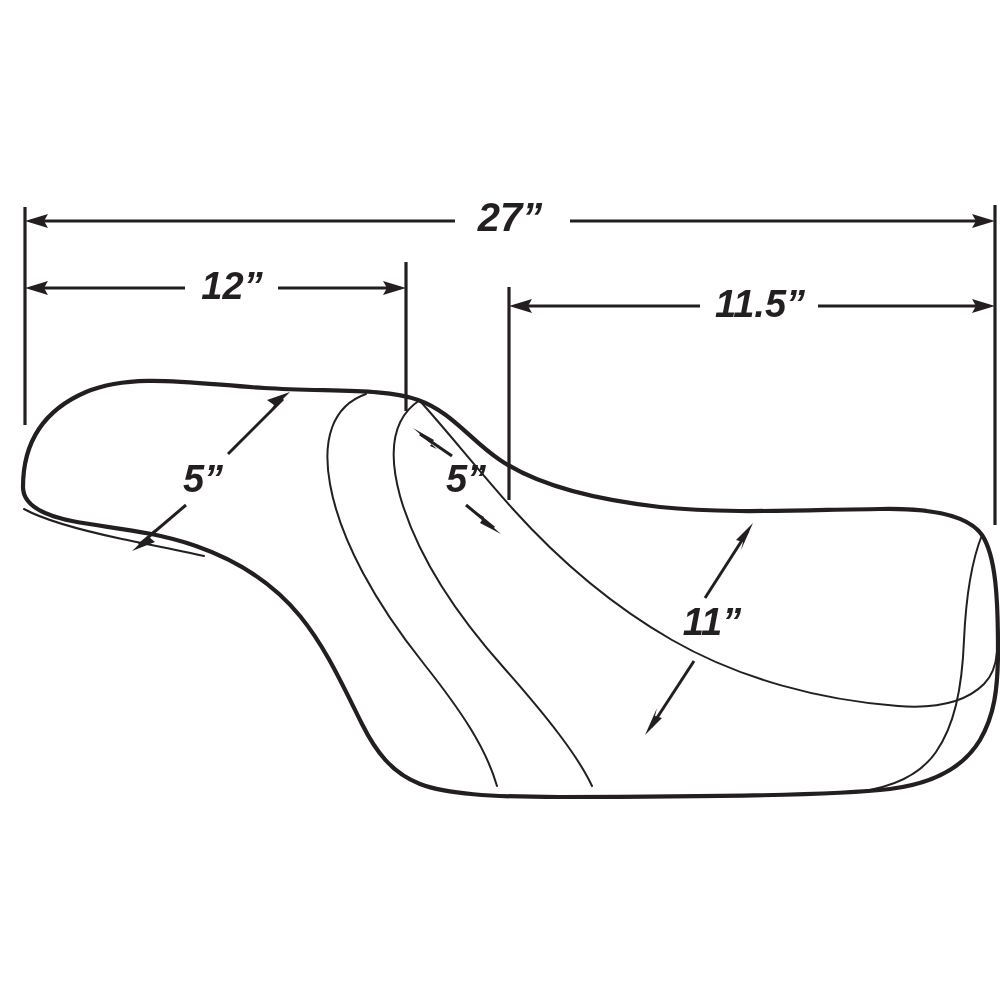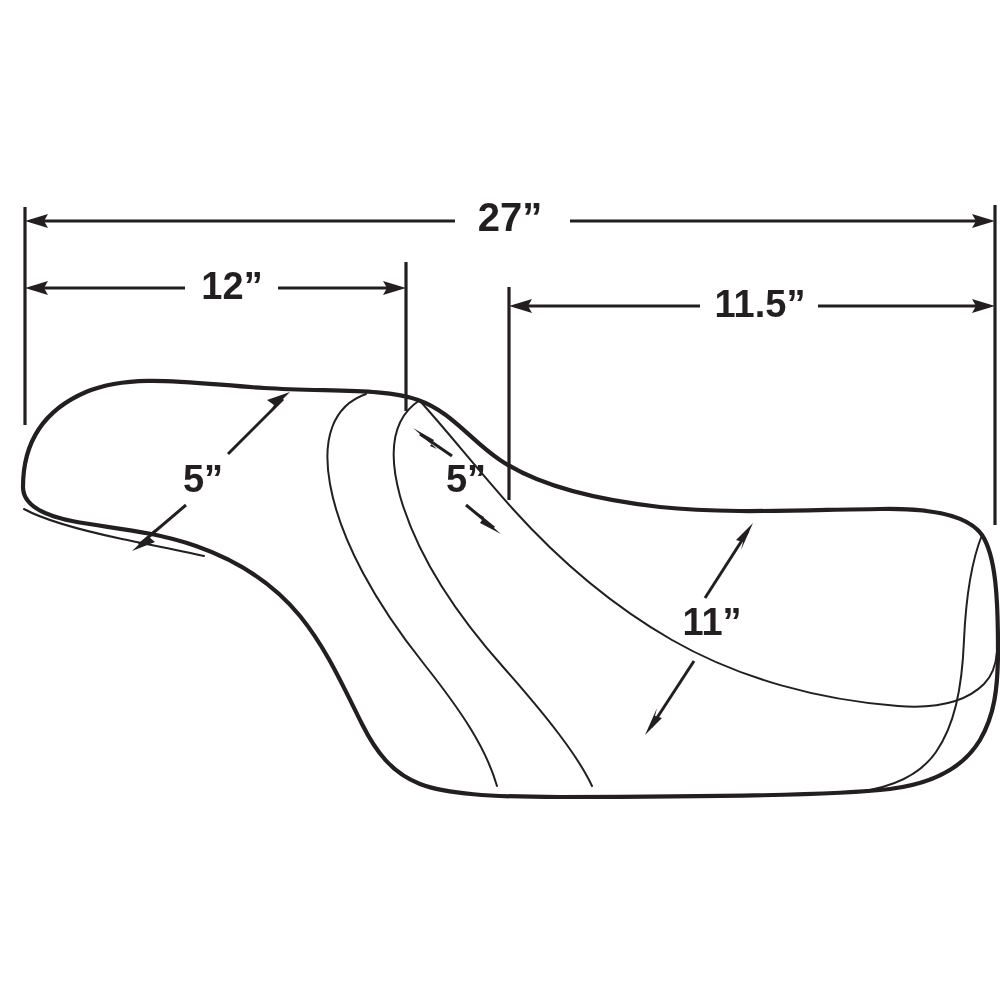--- a/index.html
+++ b/index.html
@@ -11,20 +11,21 @@
     width: 1000px;
     height: 1000px;
     font-family: "Liberation Sans", sans-serif;
     overflow: hidden;
   }
   #drawing-root {
     position: relative;
     width: 1000px;
     height: 1000px;
     background: #ffffff;
+    font-style: italic;
   }
   svg.diagram-svg {
     display: block;
     width: 1000px;
     height: 1000px;
   }
   .dim-text {
     font-family: "Liberation Sans", sans-serif;
     font-weight: 600;
     fill: #231f20;

